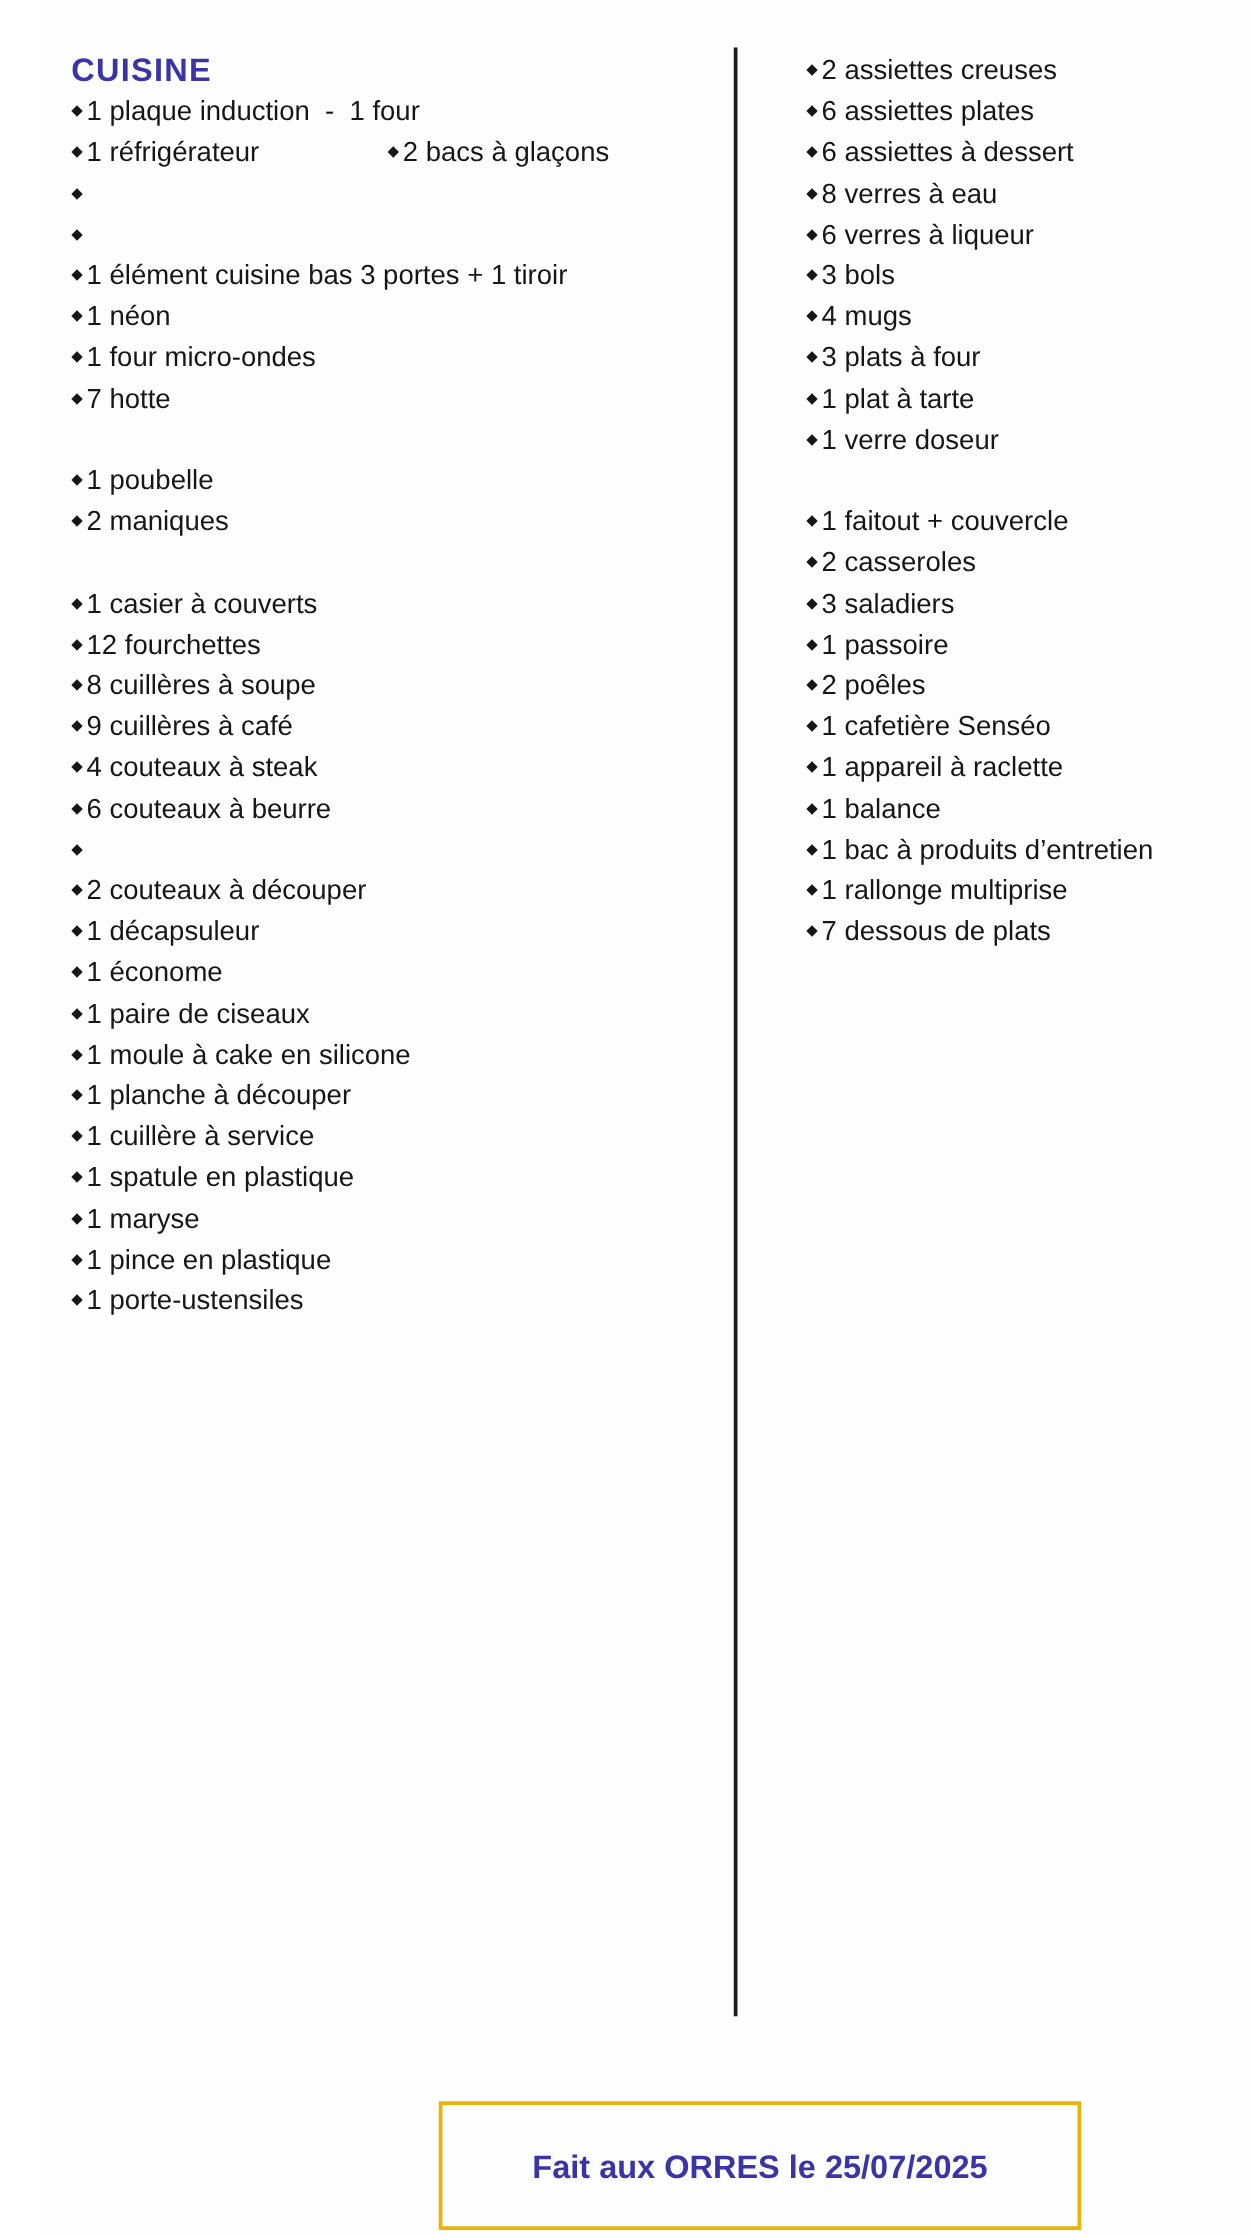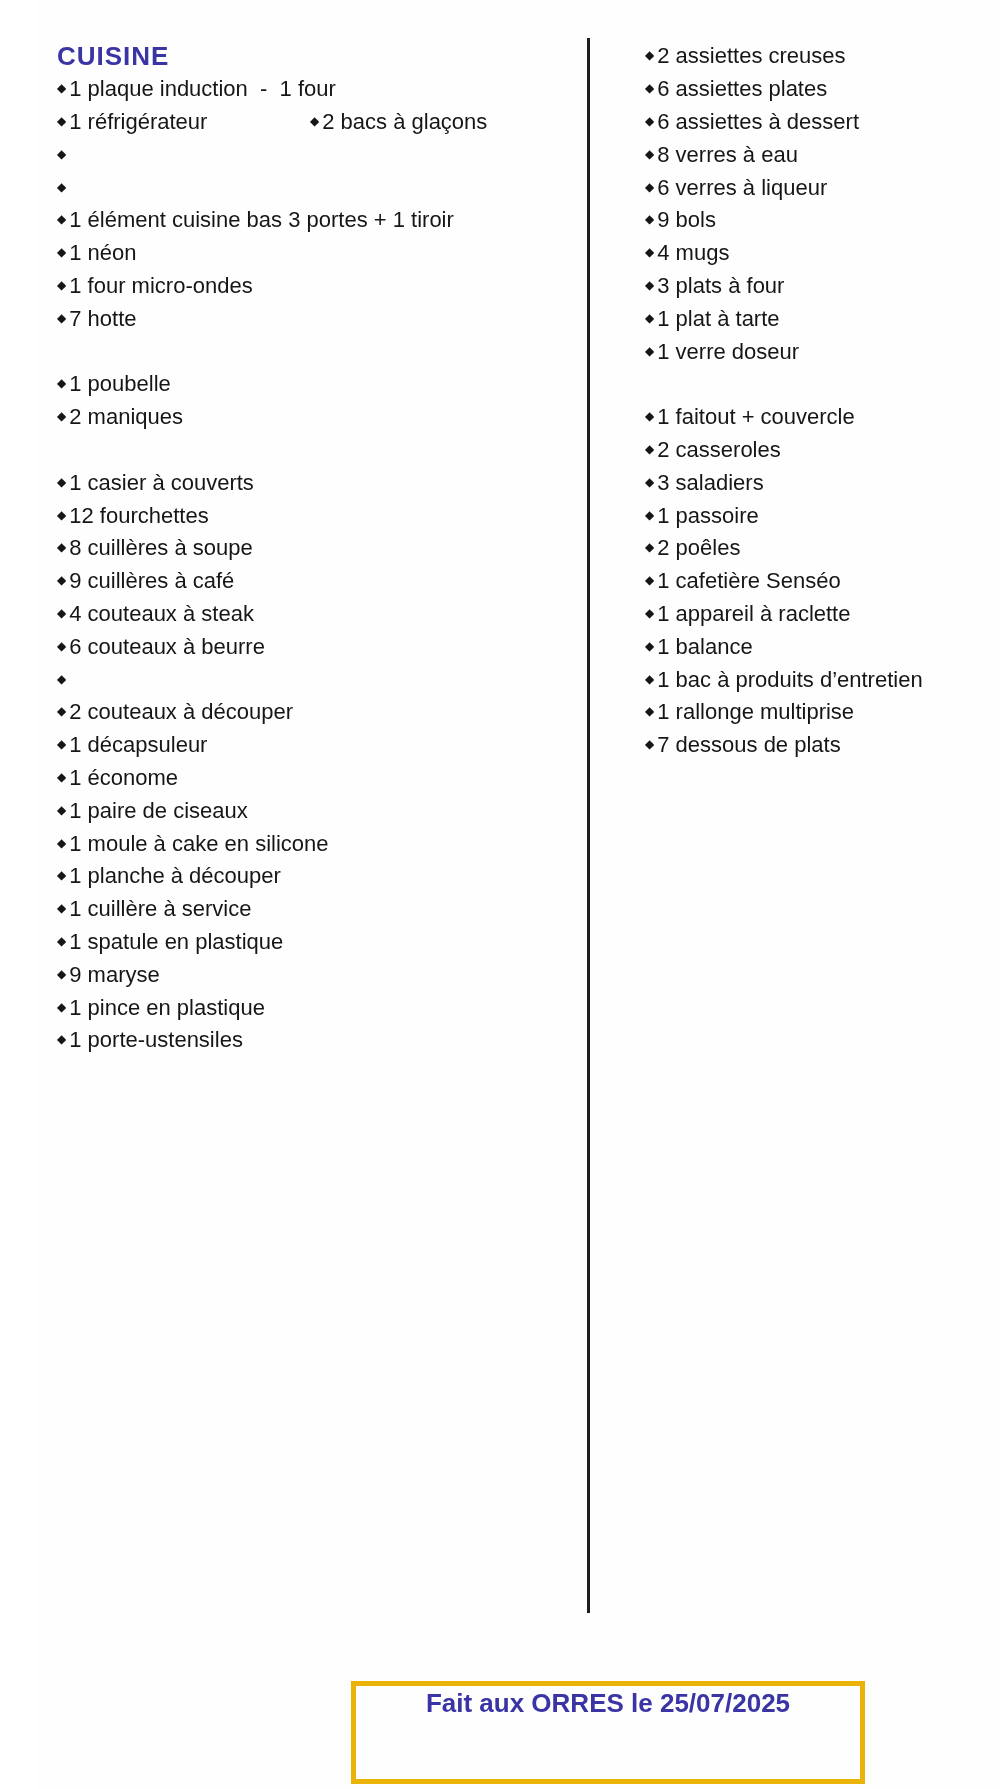--- a/index.html
+++ b/index.html
@@ -69,24 +69,24 @@
     width: 3px;
     height: 1575px;
     background: #1e1e1e;
   }
   .footer-box {
     position: absolute;
     left: 314px;
     top: 1681px;
     width: 514px;
     height: 103px;
-    border: 5px solid #eab308;
+    border: 3px solid #eab308;
     box-sizing: border-box;
     display: flex;
-    align-items: flex-start;
+    align-items: center;
     justify-content: center;
     padding-top: 2px;
   }
   .footer-text {
     font-size: 26px;
     font-weight: bold;
   }
   .accent {
     color: #3a34a4;
   }
@@ -121,33 +121,33 @@
       <div class="row"><span class="bullet">◆</span><span class="item-text">6 couteaux à beurre</span></div>
       <div class="row"><span class="bullet">◆</span></div>
       <div class="row"><span class="bullet">◆</span><span class="item-text">2 couteaux à découper</span></div>
       <div class="row"><span class="bullet">◆</span><span class="item-text">1 décapsuleur</span></div>
       <div class="row"><span class="bullet">◆</span><span class="item-text">1 économe</span></div>
       <div class="row"><span class="bullet">◆</span><span class="item-text">1 paire de ciseaux</span></div>
       <div class="row"><span class="bullet">◆</span><span class="item-text">1 moule à cake en silicone</span></div>
       <div class="row"><span class="bullet">◆</span><span class="item-text">1 planche à découper</span></div>
       <div class="row"><span class="bullet">◆</span><span class="item-text">1 cuillère à service</span></div>
       <div class="row"><span class="bullet">◆</span><span class="item-text">1 spatule en plastique</span></div>
-      <div class="row"><span class="bullet">◆</span><span class="item-text">9 maryse</span></div>
+      <div class="row"><span class="bullet">◆</span><span class="item-text">1 maryse</span></div>
       <div class="row"><span class="bullet">◆</span><span class="item-text">1 pince en plastique</span></div>
       <div class="row"><span class="bullet">◆</span><span class="item-text">1 porte-ustensiles</span></div>
     </div>
 
   <div class="col col-right" id="col-right">
 
   <div class="row"><span class="bullet">◆</span><span class="item-text">2 assiettes creuses</span></div>
       <div class="row"><span class="bullet">◆</span><span class="item-text">6 assiettes plates</span></div>
       <div class="row"><span class="bullet">◆</span><span class="item-text">6 assiettes à dessert</span></div>
       <div class="row"><span class="bullet">◆</span><span class="item-text">8 verres à eau</span></div>
       <div class="row"><span class="bullet">◆</span><span class="item-text">6 verres à liqueur</span></div>
-      <div class="row"><span class="bullet">◆</span><span class="item-text">9 bols</span></div>
+      <div class="row"><span class="bullet">◆</span><span class="item-text">3 bols</span></div>
       <div class="row"><span class="bullet">◆</span><span class="item-text">4 mugs</span></div>
       <div class="row"><span class="bullet">◆</span><span class="item-text">3 plats à four</span></div>
       <div class="row"><span class="bullet">◆</span><span class="item-text">1 plat à tarte</span></div>
       <div class="row"><span class="bullet">◆</span><span class="item-text">1 verre doseur</span></div>
       <div class="row blank"></div>
       <div class="row"><span class="bullet">◆</span><span class="item-text">1 faitout + couvercle</span></div>
       <div class="row"><span class="bullet">◆</span><span class="item-text">2 casseroles</span></div>
       <div class="row"><span class="bullet">◆</span><span class="item-text">3 saladiers</span></div>
       <div class="row"><span class="bullet">◆</span><span class="item-text">1 passoire</span></div>
       <div class="row"><span class="bullet">◆</span><span class="item-text">2 poêles</span></div>

